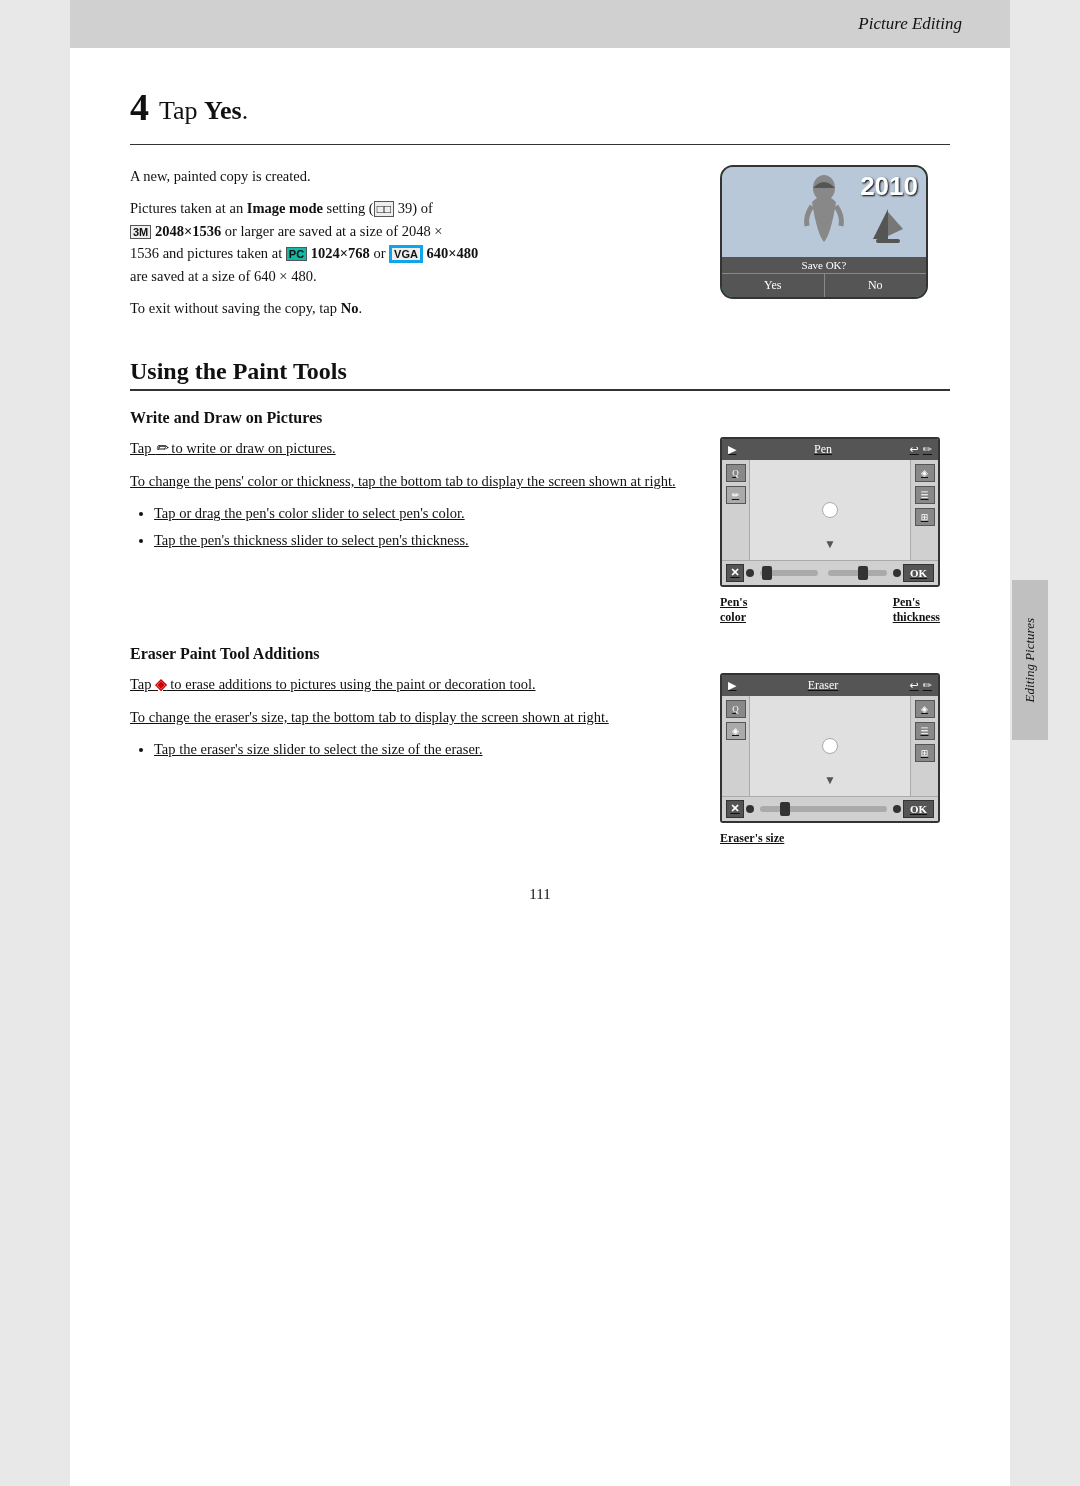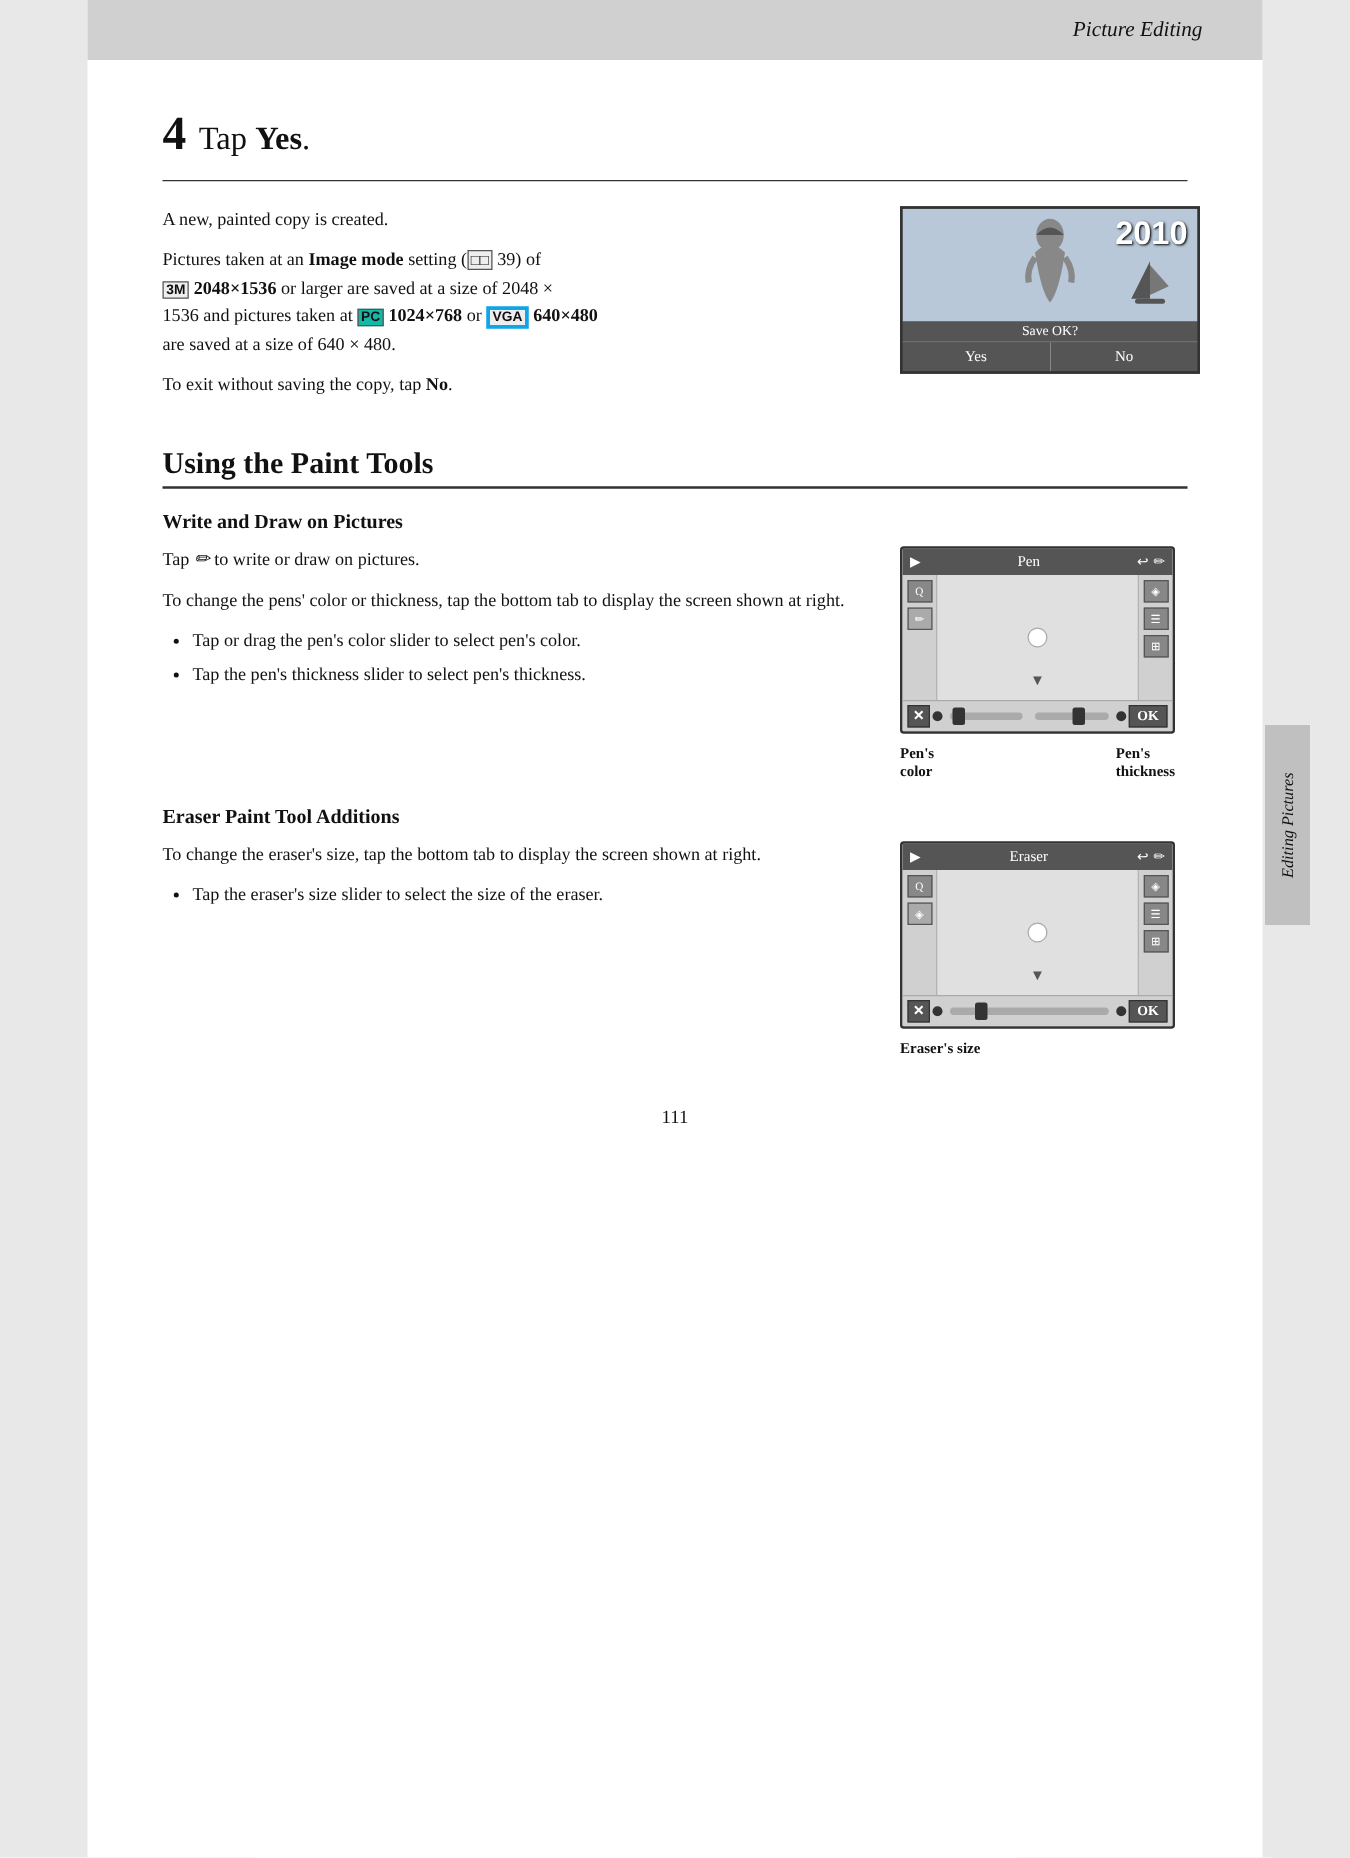--- a/index.html
+++ b/index.html
@@ -88,25 +88,25 @@
     .step4-text {
       flex: 1;
     }
     .step4-image {
       width: 230px;
       flex-shrink: 0;
     }
     
     .camera-screen {
       border: 2px solid #333;
-      border-radius: 0;
-      background: #404040;
+      border-radius: 13px;
+      background: #22c55e;
       padding: 0;
       overflow: hidden;
-      width: 240px;
+      width: 208px;
     }
     .camera-screen-inner {
       position: relative;
       width: 100%;
     }
     .camera-year {
       position: absolute;
       top: 4px;
       right: 8px;
       font-size: 26px;
@@ -181,20 +181,21 @@
       line-height: 1.55;
       margin-bottom: 4px;
       list-style-type: disc;
     }
     
     .tool-layout {
       display: flex;
       gap: 30px;
       margin-top: 10px;
       margin-bottom: 20px;
+      text-decoration: underline;
     }
     .tool-text {
       flex: 1;
     }
     .tool-panel-area {
       width: 230px;
       flex-shrink: 0;
     }
     
     .tool-panel {
@@ -487,20 +488,21 @@
           <span>Pen's<br>color</span>
           <span>Pen's<br>thickness</span>
         </div>
       </div>
     </div>
 
     <h3 class="subsection-heading">Eraser Paint Tool Additions</h3>
 
     <div class="tool-layout">
       <div class="tool-text">
+        <p class="para">Tap <span style="font-size:15px;color:#c00;font-weight:bold;">◈</span> to erase additions to pictures using the paint or decoration tool.</p>
         <p class="para">To change the eraser's size, tap the bottom tab to display the screen shown at right.</p>
         <ul class="bullet-list">
           <li>Tap the eraser's size slider to select the size of the eraser.</li>
         </ul>
       </div>
 
       <div class="tool-panel-area">
         <div class="tool-panel">
           <div class="tool-panel-header">
             <div class="tp-icon">▶</div>

